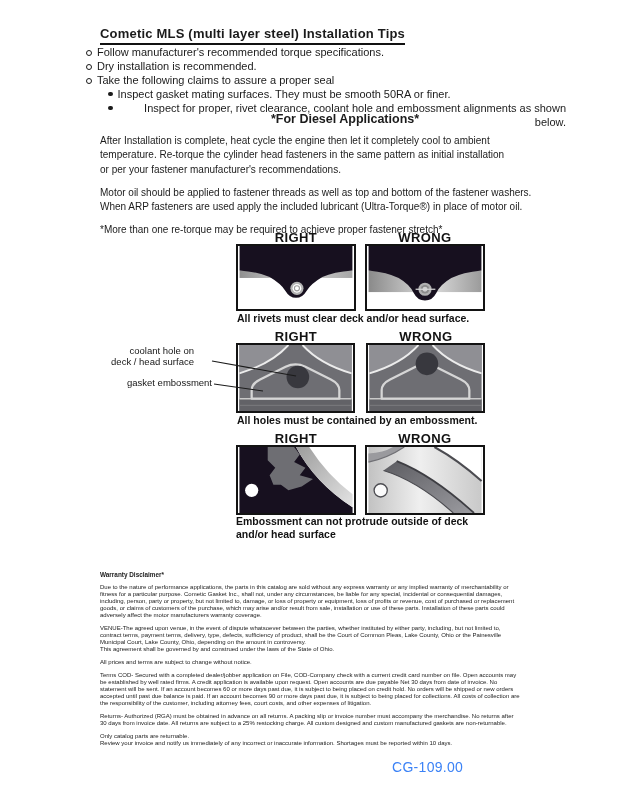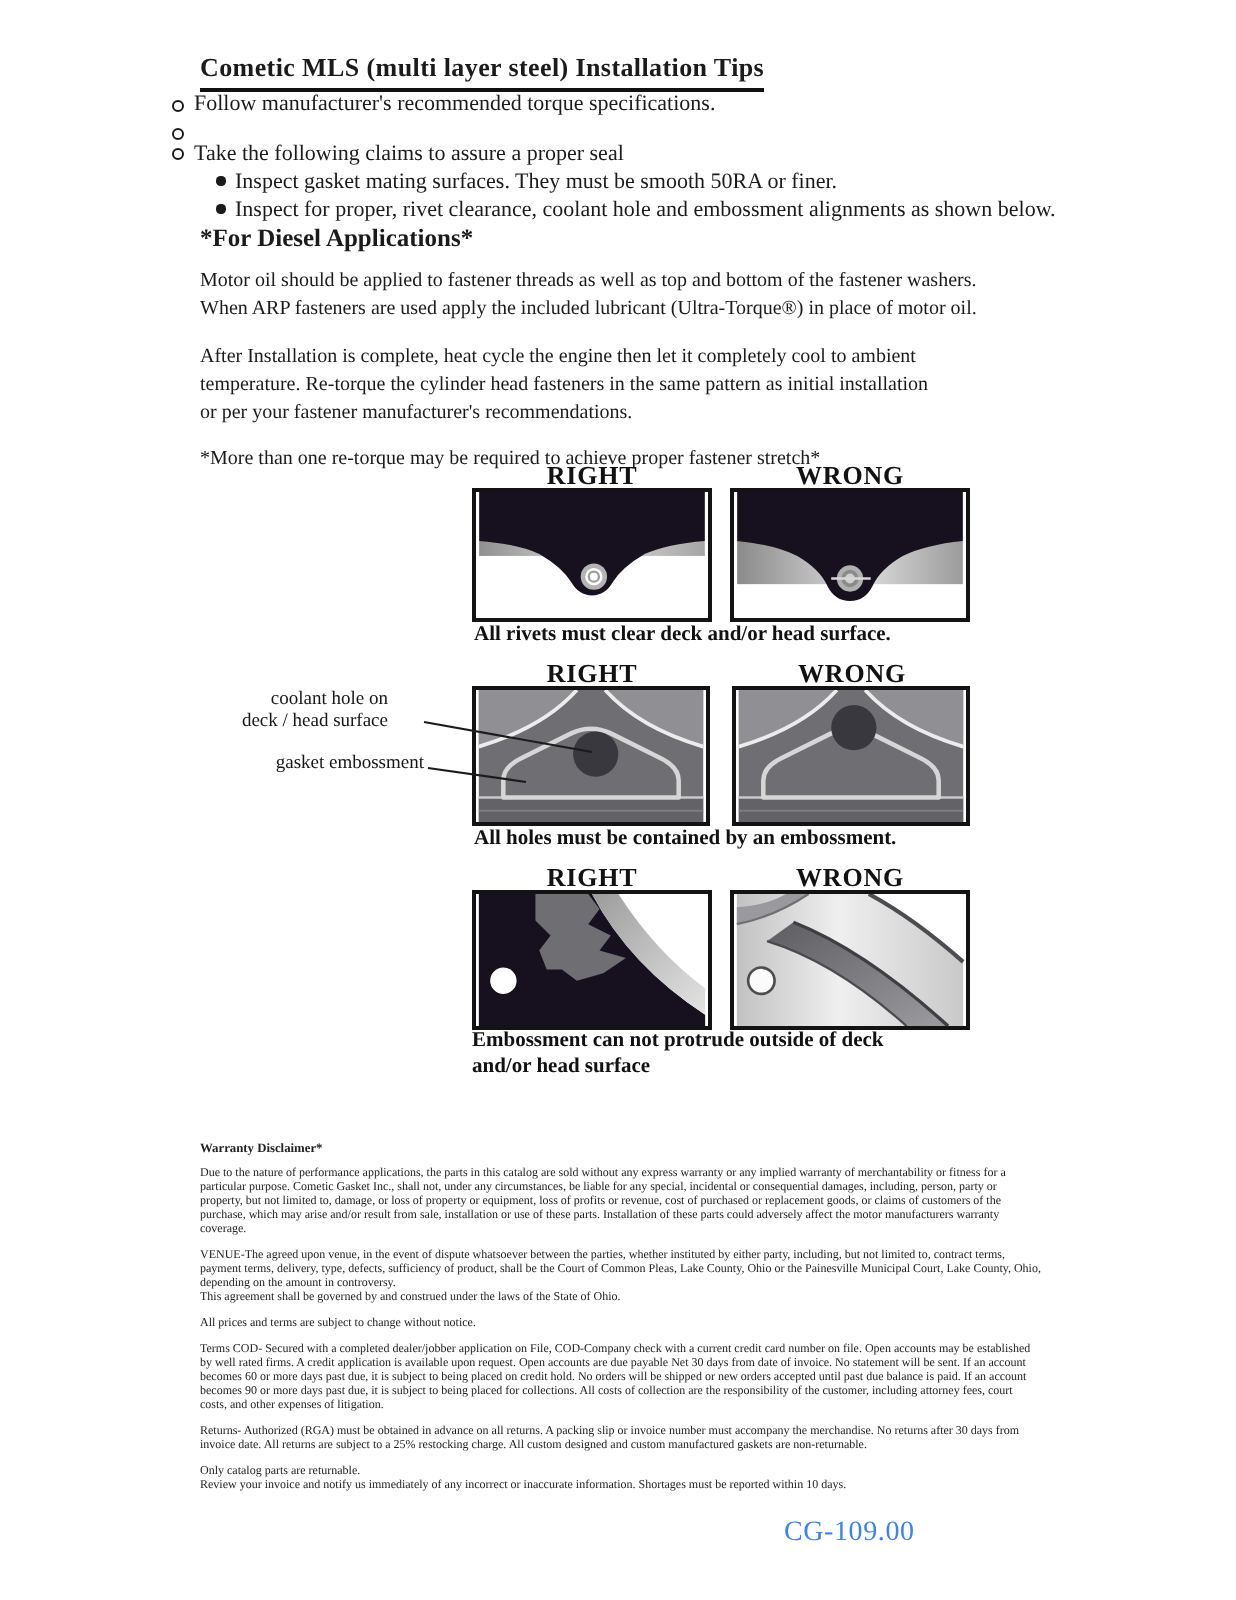--- a/index.html
+++ b/index.html
@@ -1,32 +1,32 @@
 <!DOCTYPE html>
 <html><head>
 <meta charset="utf-8">
 <style>
   html,body{margin:0;padding:0;background:#ffffff;}
   .page{position:relative;width:618px;height:800px;background:#ffffff;overflow:hidden;
-        font-family:Liberation Serif, serif;color:#1b1b1b;}
+        font-family:Liberation Sans, sans-serif;color:#1b1b1b;}
   .abs{position:absolute;}
   .pre{white-space:pre-line;}
 
   .title{left:100px;top:26px;font-size:13px;font-weight:bold;
          border-bottom:2px solid #111;padding-bottom:2px;letter-spacing:.2px;}
 
   .bullets{left:86px;top:45px;font-size:11px;line-height:14px;width:480px;}
   .b-row{display:flex;align-items:flex-start;}
   .b-row.sub{padding-left:22px;text-align:right;}
   .marker{flex:0 0 auto;margin:4.5px 5px 0 0;width:4px;height:4px;border-radius:50%;}
   .marker.open{border:1px solid #1b1b1b;background:#fff;}
   .marker.dot{width:4.5px;height:4.5px;background:#1b1b1b;margin-top:4.5px;}
 
   .diesel{left:100px;top:112px;width:490px;font-size:10px;line-height:14.2px;}
-  .diesel h2{margin:0 0 8px 0;font-size:12.5px;font-weight:bold;}
+  .diesel h2{margin:0 0 8px 0;font-size:12.5px;font-weight:bold;text-align:center;}
   .diesel p{margin:0 0 9px 0;}
 
   .dg-label{position:absolute;width:120px;text-align:center;
             font-size:13px;font-weight:bold;letter-spacing:.4px;color:#121212;}
   .panel{position:absolute;border:2px solid #131313;box-sizing:border-box;background:#fff;}
   .panel svg{display:block;width:100%;height:100%;}
   .dg-caption{position:absolute;font-size:10.5px;font-weight:bold;line-height:12.5px;color:#121212;}
   .annot{position:absolute;font-size:9.5px;line-height:11px;text-align:right;color:#161616;}
   .leader{position:absolute;left:0;top:0;pointer-events:none;}
 
@@ -43,42 +43,43 @@
 
   <div class="abs title">Cometic MLS (multi layer steel) Installation Tips</div>
 
   <div class="abs bullets">
     <div class="b-row">
       <span class="marker open"></span>
       <span>Follow manufacturer's recommended torque specifications.</span>
     </div>
     <div class="b-row">
       <span class="marker open"></span>
+      <span>Dry installation is recommended.</span>
     </div>
     <div class="b-row">
       <span class="marker open"></span>
       <span>Take the following claims to assure a proper seal</span>
     </div>
     <div class="b-row sub">
       <span class="marker dot"></span>
       <span>Inspect gasket mating surfaces.  They must be smooth 50RA or finer.</span>
     </div>
     <div class="b-row sub">
       <span class="marker dot"></span>
       <span>Inspect for proper, rivet clearance, coolant hole and embossment alignments as shown below.</span>
     </div>
   </div>
 
   <div class="abs diesel">
     <h2>*For Diesel Applications*</h2>
-    <p class="pre">Motor oil should be applied to fastener threads as well as top and bottom of the fastener washers.
-When ARP fasteners are used apply the included lubricant (Ultra-Torque®) in place of motor oil.</p>
     <p class="pre">After Installation is complete, heat cycle the engine then let it completely cool to ambient
 temperature. Re-torque the cylinder head fasteners in the same pattern as initial installation
 or per your fastener manufacturer's recommendations.</p>
+    <p class="pre">Motor oil should be applied to fastener threads as well as top and bottom of the fastener washers.
+When ARP fasteners are used apply the included lubricant (Ultra-Torque®) in place of motor oil.</p>
     <p class="pre">*More than one re-torque may be required to achieve proper fastener stretch*</p>
   </div>
 
   <div class="dg-label" style="left:236px;top:230px">RIGHT</div>
   <div class="dg-label" style="left:365px;top:230px">WRONG</div>
 
   <div class="panel" style="left:236px;top:244px;width:120px;height:67px">
     <svg viewBox="0 0 120 67">
       <defs>
         <linearGradient id="g1r" x1="0" y1="0" x2="1" y2="0">

